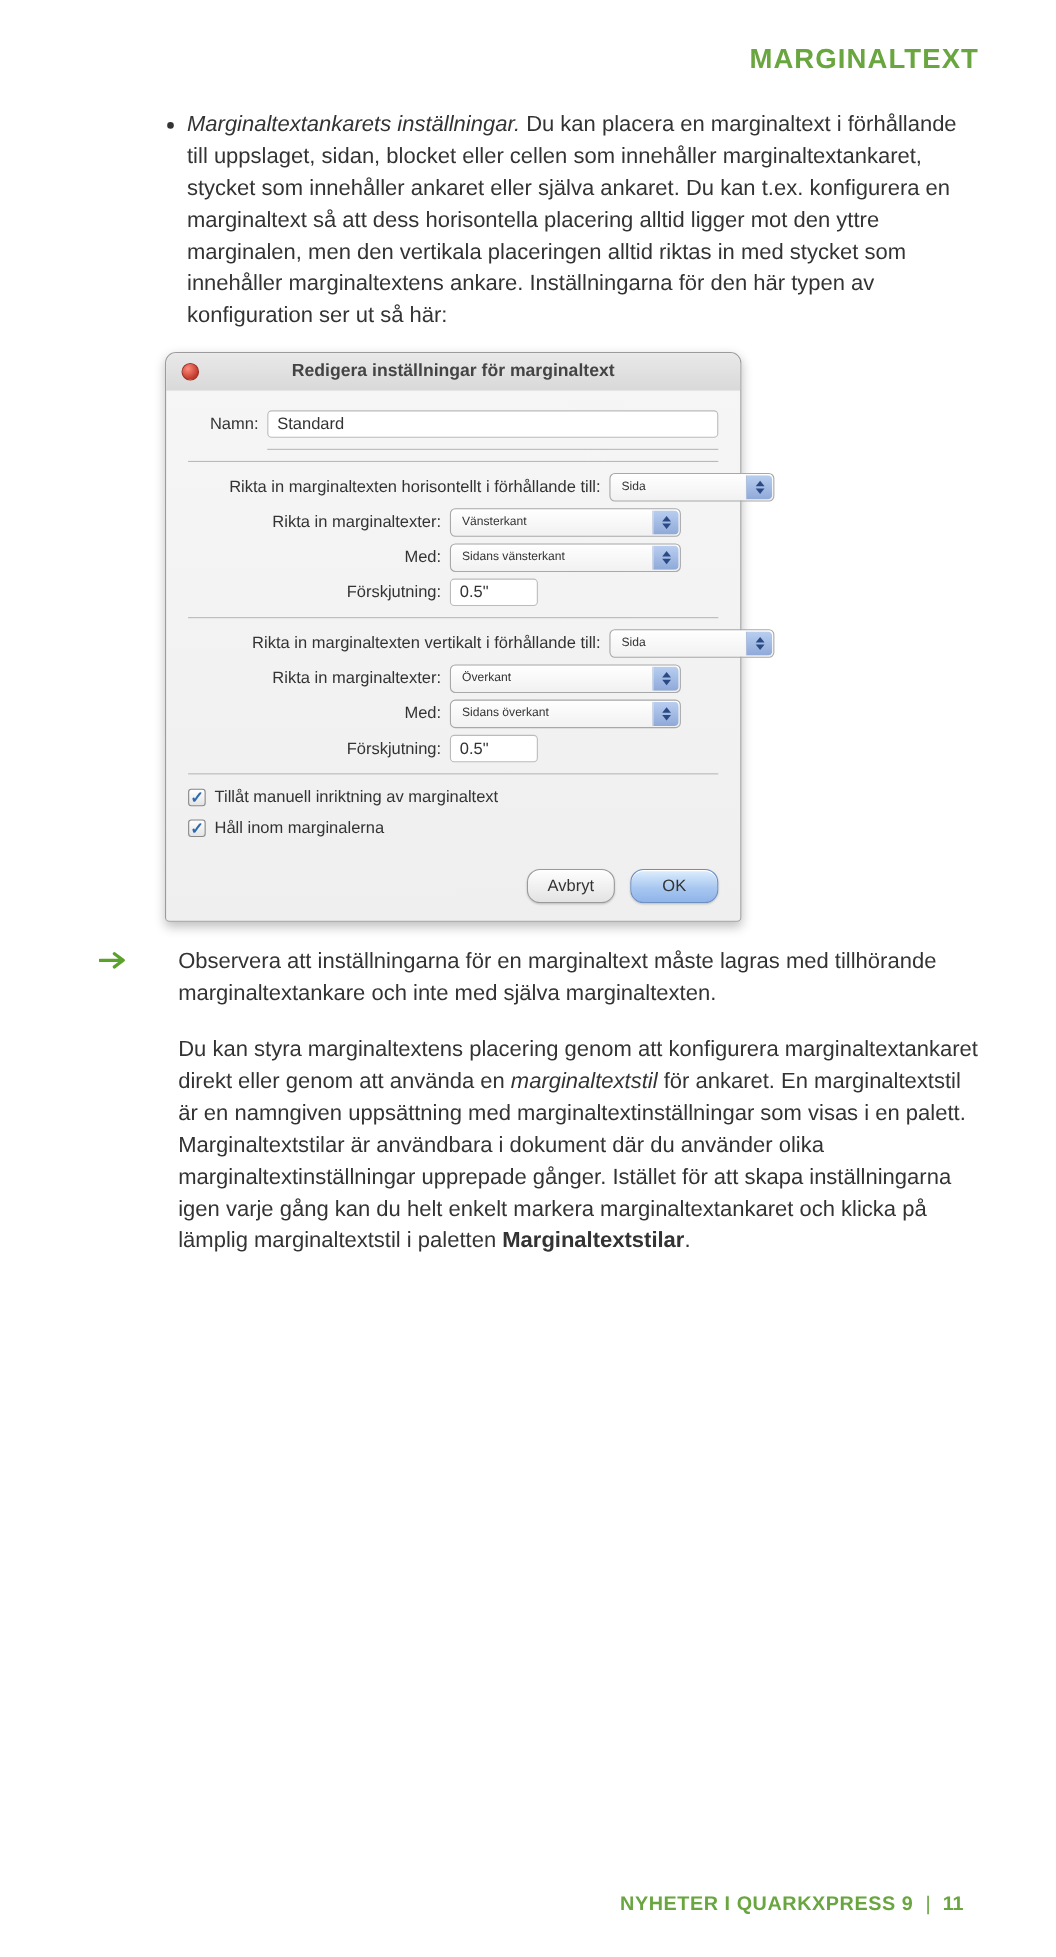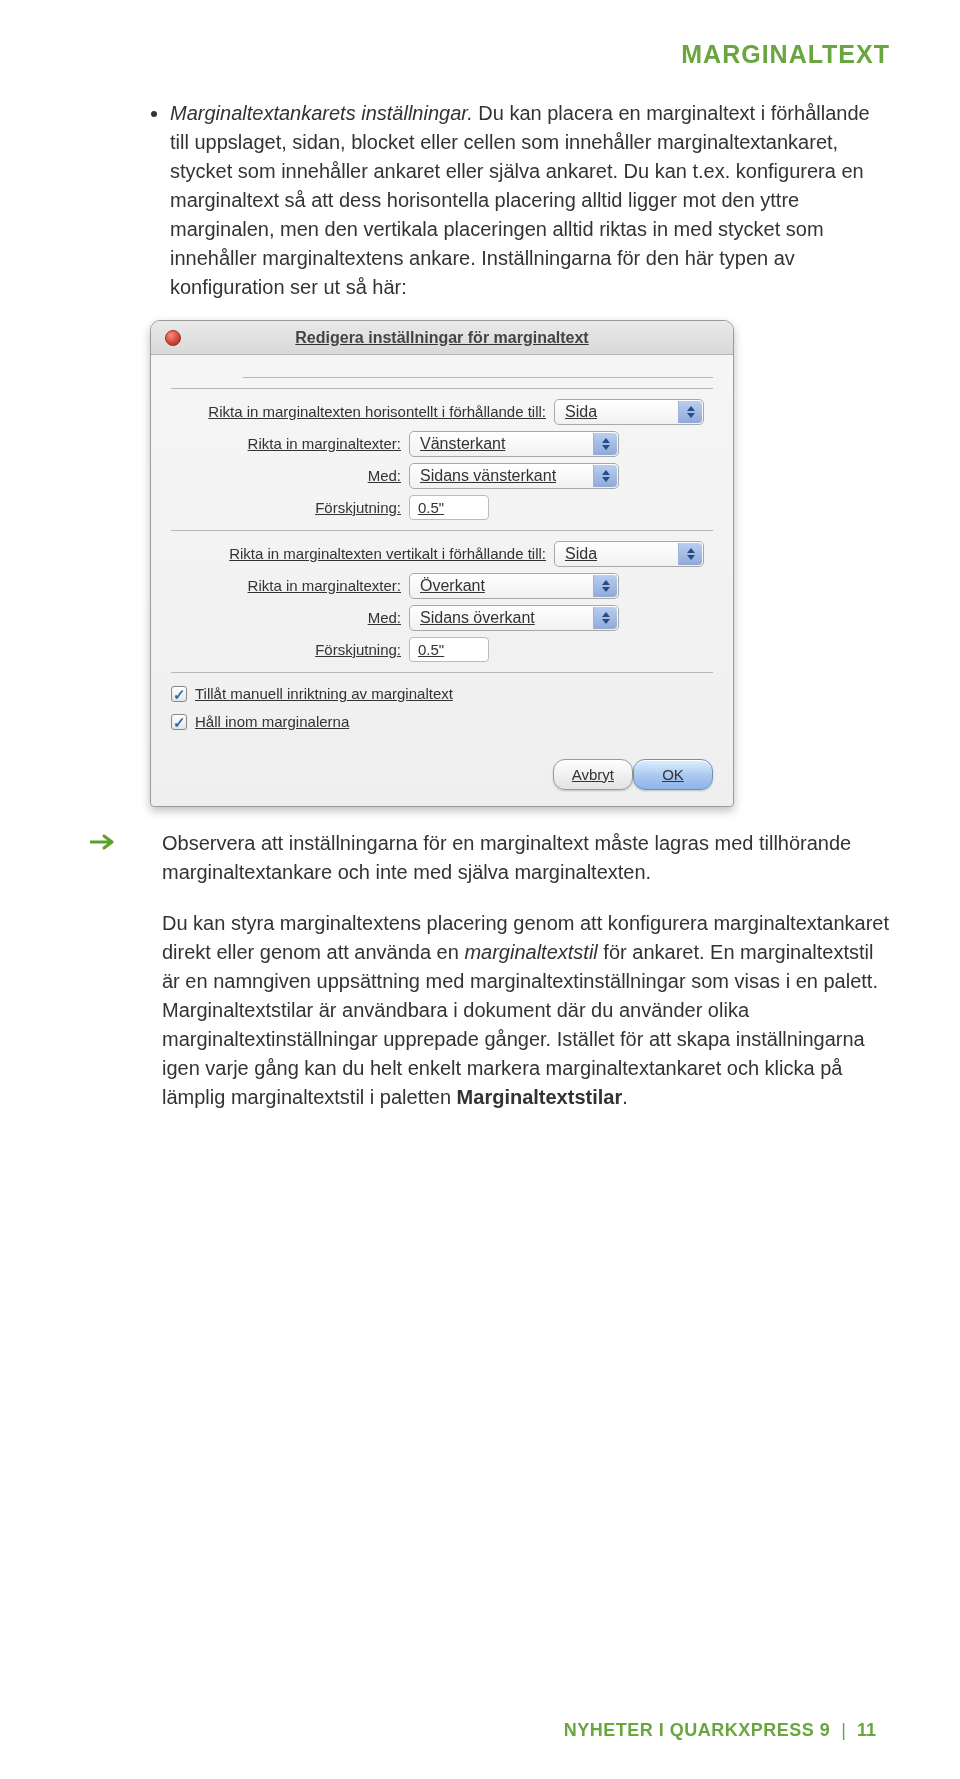--- a/index.html
+++ b/index.html
@@ -26,29 +26,28 @@
   }
   .content {
     margin-left: 30px;
     font-size: 20px;
     line-height: 1.45;
     color: #333;
   }
   ul { margin: 0 0 14px 0; padding-left: 20px; }
   ul li { text-align: left; }
   .dialog {
-    width: 584px;
+    width: 524px;
     margin: 18px 0 22px 0;
     border: 1px solid #9b9b9b;
     border-radius: 10px 10px 4px 4px;
     box-shadow: 0 4px 10px rgba(0,0,0,0.25);
     background: linear-gradient(#f6f6f6, #efefef);
     font-size: 15px;
     color: #333;
-    text-decoration: underline;
   }
   .titlebar {
     background: linear-gradient(#e9e9e9, #d9d9d9);
     border-bottom: 1px solid #b5b5b5;
     border-radius: 10px 10px 0 0;
     padding: 5px 10px;
     display: flex;
     align-items: center;
     justify-content: center;
     position: relative;
@@ -97,21 +96,21 @@
   }
   .wide { flex: 1; max-width: 460px; }
   .select {
     position: relative;
     display: flex;
     align-items: center;
     background: linear-gradient(#fff, #f1f1f1);
     border: 1px solid #a8a8a8;
     border-radius: 5px;
     padding: 2px 60px 2px 10px;
-    font-size: 16px;
+    font-size: 11px;
     height: 26px;
     margin-left: 8px;
     box-shadow: inset 0 1px 0 #fff;
   }
   .select.sm { min-width: 150px; }
   .select.md { min-width: 210px; }
   .select .arrows {
     position: absolute;
     right: 1px; top: 1px; bottom: 1px;
     width: 24px;
@@ -158,20 +157,21 @@
     content: "✓";
     position: absolute;
     top: -3px; left: 1px;
     font-size: 15px;
     color: #2b6bb0;
     font-weight: bold;
   }
   .dialog-footer {
     display: flex;
     justify-content: flex-end;
+    gap: 14px;
     padding: 10px 20px 16px 20px;
   }
   .btn {
     min-width: 80px;
     text-align: center;
     padding: 4px 18px;
     border: 1px solid #9a9a9a;
     border-radius: 12px;
     font-size: 15px;
     box-shadow: inset 0 1px 0 #fff, 0 1px 2px rgba(0,0,0,0.2);
@@ -227,20 +227,24 @@
         <span class="italic">Marginaltextankarets inställningar.</span><span> Du kan placera en marginaltext i förhållande till uppslaget, sidan, blocket eller cellen som innehåller marginaltextankaret, stycket som innehåller ankaret eller själva ankaret. Du kan t.ex. konfigurera en marginaltext så att dess horisontella placering alltid ligger mot den yttre marginalen, men den vertikala placeringen alltid riktas in med stycket som innehåller marginaltextens ankare. Inställningarna för den här typen av konfiguration ser ut så här:</span>
       </li>
     </ul>
 
     <div class="dialog">
       <div class="titlebar">
         <span class="close"></span>
         <span class="title">Redigera inställningar för marginaltext</span>
       </div>
       <div class="dialog-body">
+        <div class="row">
+          <span class="lbl w80">Namn:</span>
+          <span class="field wide">Standard</span>
+        </div>
         <hr class="sep-inset">
         <hr class="sep">
         <div class="row">
           <span class="lbl w360">Rikta in marginaltexten horisontellt i förhållande till:</span>
           <span class="select sm">
               <span>Sida</span>
               <span class="arrows"></span>
             </span>
         </div>
         <div class="row">

